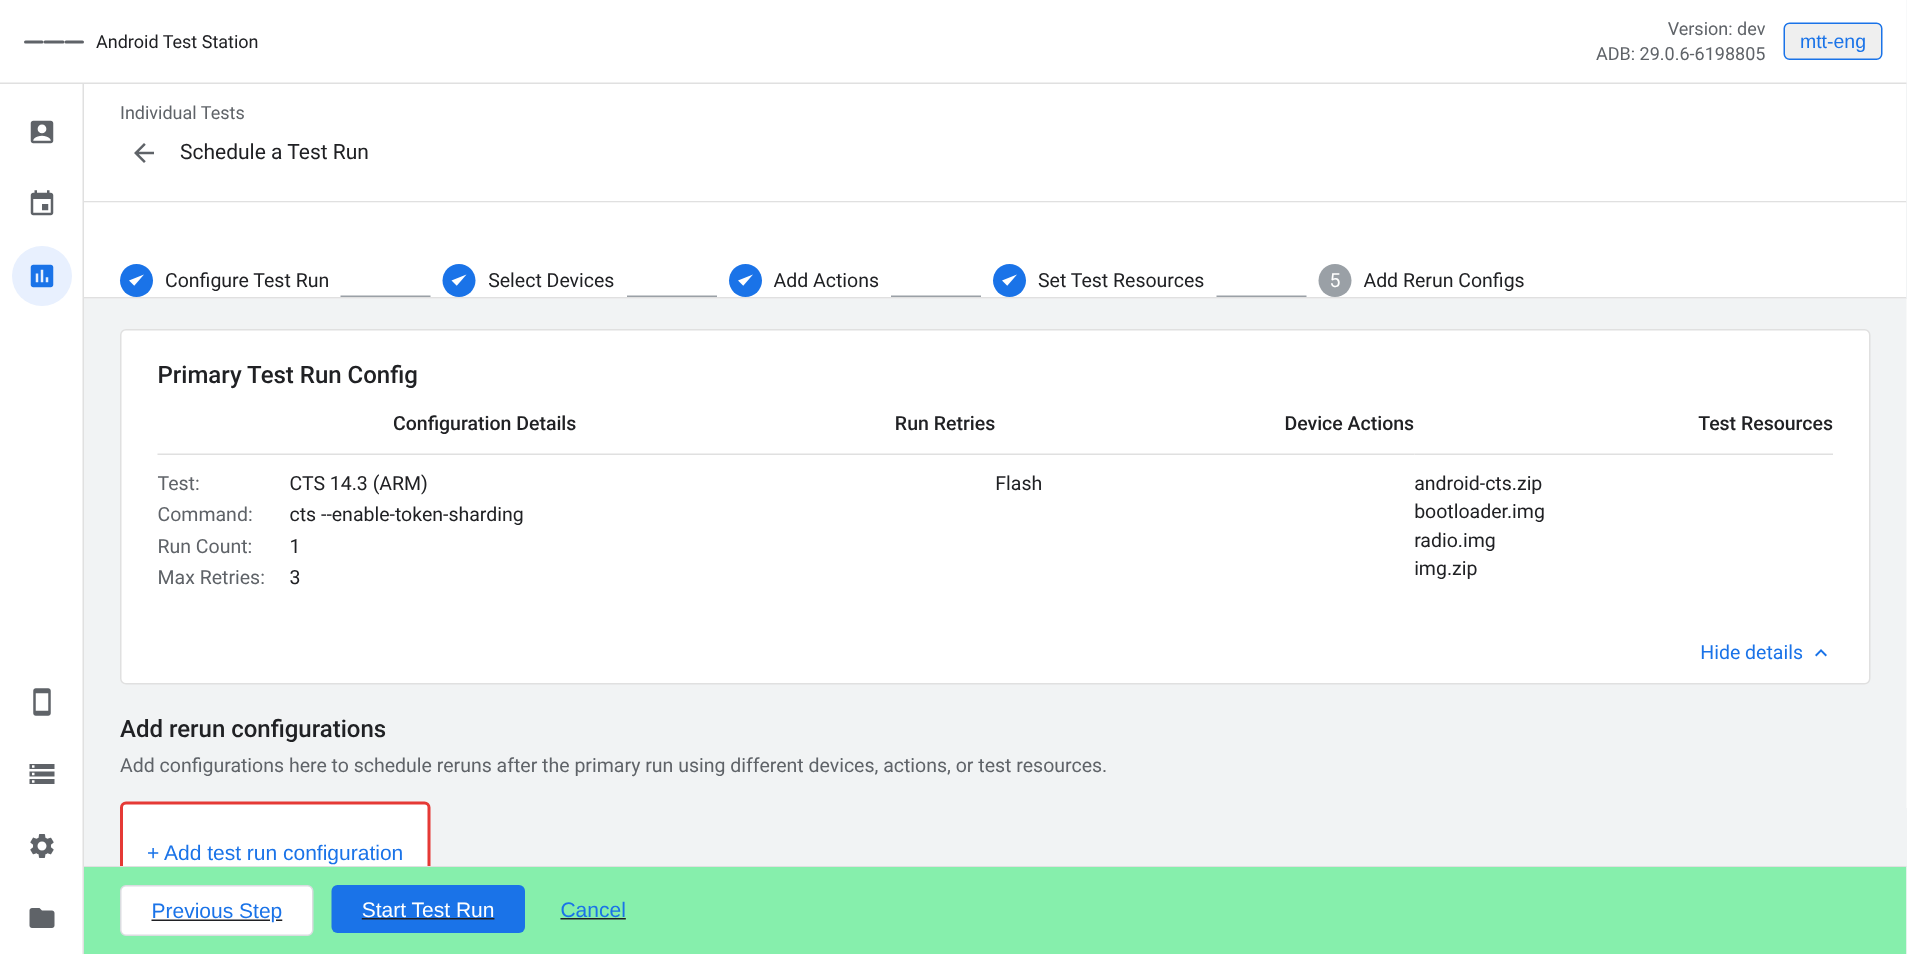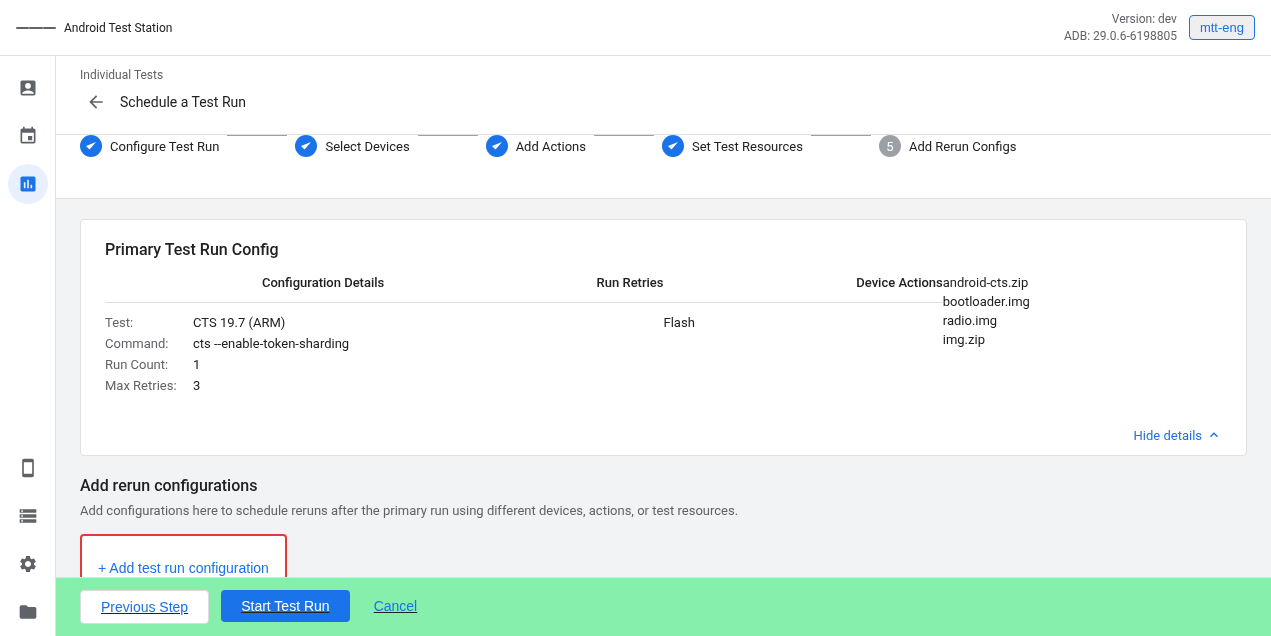--- a/index.html
+++ b/index.html
@@ -31,21 +31,21 @@
     .content { flex: 1; overflow-y: auto; padding: 0; background: #f1f3f4; }
 
     
     .page-header { background: #fff; padding: 12px 24px 16px; border-bottom: 1px solid #e0e0e0; }
     .breadcrumb { font-size: 12px; color: #5f6368; margin-bottom: 4px; }
     .page-title-row { display: flex; align-items: center; gap: 8px; }
     .back-btn { width: 32px; height: 32px; display: flex; align-items: center; justify-content: center; border-radius: 50%; cursor: pointer; color: #5f6368; }
     .page-title { font-size: 14px; font-weight: 400; color: #202124; }
 
     
-    .stepper-bar { background: #fff; padding: 0 24px; display: flex; align-items: flex-start; height: 64px; border-bottom: 1px solid #e0e0e0; }
+    .stepper-bar { background: #fff; padding: 0 24px; display: flex; align-items: flex-end; height: 64px; border-bottom: 1px solid #e0e0e0; }
     .step { display: flex; align-items: center; gap: 8px; }
     .step-icon-check { width: 22px; height: 22px; border-radius: 50%; background: #1a73e8; display: flex; align-items: center; justify-content: center; color: #fff; font-size: 13px; flex-shrink: 0; }
     .step-icon-num { width: 22px; height: 22px; border-radius: 50%; background: #9aa0a6; display: flex; align-items: center; justify-content: center; color: #fff; font-size: 13px; flex-shrink: 0; }
     .step-label { font-size: 13px; color: #202124; white-space: nowrap; }
     .step-line { height: 1px; background: #9aa0a6; flex: 1; min-width: 20px; max-width: 60px; margin: 0 8px; }
 
     
     .inner-content { padding: 20px 24px; }
 
     
@@ -210,21 +210,21 @@
 
         <div class="card">
           <div class="card-body">
             <div class="card-title">Primary Test Run Config</div>
             <div class="config-grid">
 
               <div class="config-col">
                 <div class="config-col-header">Configuration Details</div>
                 <div class="config-row">
                   <span class="config-label">Test:</span>
-                  <span class="config-value">CTS 19.7 (ARM)</span>
+                  <span class="config-value">CTS 14.3 (ARM)</span>
                 </div>
                 <div class="config-row">
                   <span class="config-label">Command:</span>
                   <span class="config-value">cts --enable-token-sharding</span>
                 </div>
                 <div class="config-row">
                   <span class="config-label">Run Count:</span>
                   <span class="config-value">1</span>
                 </div>
                 <div class="config-row">
@@ -238,20 +238,21 @@
               </div>
 
               <div class="config-col">
                 <div class="config-col-header">Device Actions</div>
                 <div class="config-value-list">
                   <span>Flash</span>
                 </div>
               </div>
 
               <div class="config-col">
+                <div class="config-col-header">Test Resources</div>
                 <div class="config-value-list">
                   <span>android-cts.zip</span>
                   <span>bootloader.img</span>
                   <span>radio.img</span>
                   <span>img.zip</span>
                 </div>
               </div>
             </div>
           </div>
           <div class="hide-details-row">

